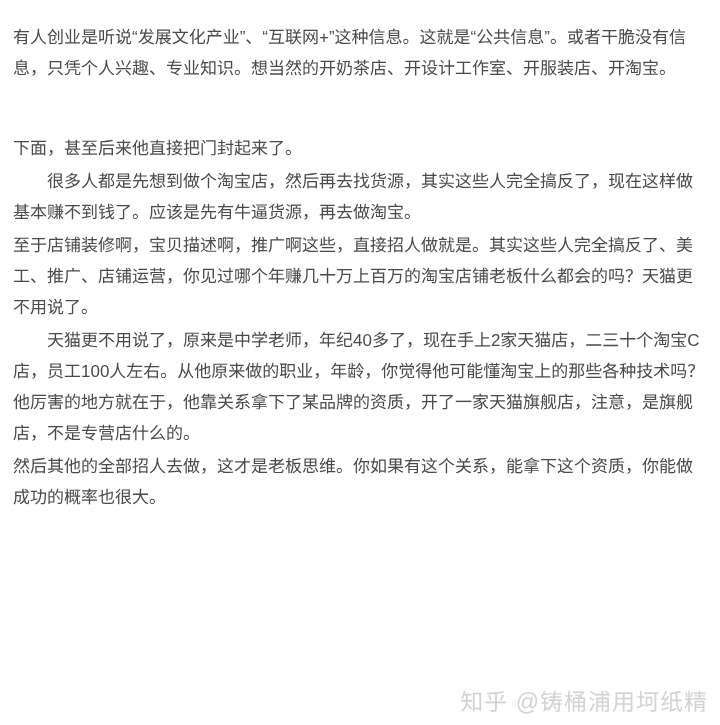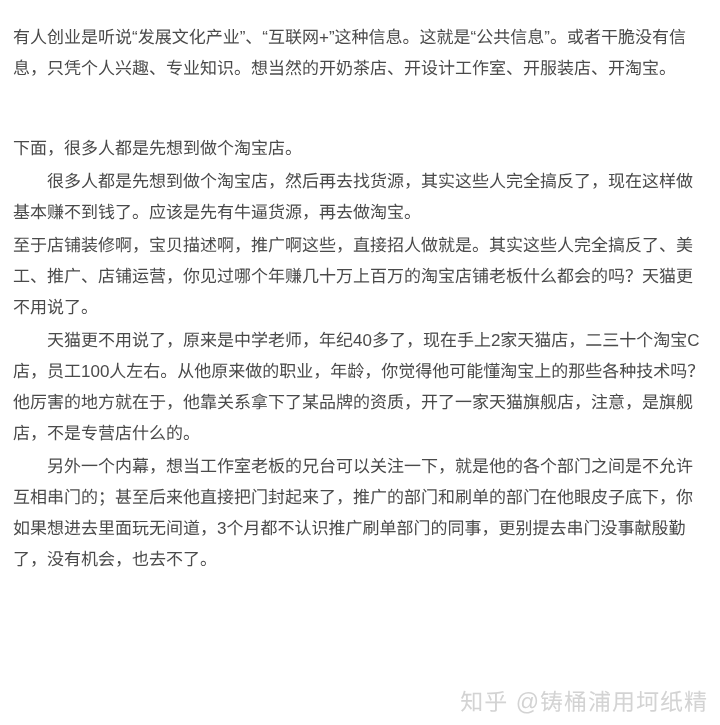--- a/index.html
+++ b/index.html
@@ -40,19 +40,19 @@
     white-space: nowrap;
     pointer-events: none;
     text-shadow: 0 1px 0 #ffffff;
   }
 </style>
 </head>
 <body>
 
 <div class="page">
   <p class="para gap-after">有人创业是听说“发展文化产业”、“互联网+”这种信息。这就是“公共信息”。或者干脆没有信息，只凭个人兴趣、专业知识。想当然的开奶茶店、开设计工作室、开服装店、开淘宝。</p>
-  <p class="para">下面，很多人都是先想到做个淘宝店。</p>
+  <p class="para">下面，甚至后来他直接把门封起来了。</p>
   <p class="para">　　很多人都是先想到做个淘宝店，然后再去找货源，其实这些人完全搞反了，现在这样做基本赚不到钱了。应该是先有牛逼货源，再去做淘宝。</p>
   <p class="para">至于店铺装修啊，宝贝描述啊，推广啊这些，直接招人做就是。其实这些人完全搞反了、美工、推广、店铺运营，你见过哪个年赚几十万上百万的淘宝店铺老板什么都会的吗？天猫更不用说了。</p>
   <p class="para">　　天猫更不用说了，原来是中学老师，年纪40多了，现在手上2家天猫店，二三十个淘宝C店，员工100人左右。从他原来做的职业，年龄，你觉得他可能懂淘宝上的那些各种技术吗？他厉害的地方就在于，他靠关系拿下了某品牌的资质，开了一家天猫旗舰店，注意，是旗舰店，不是专营店什么的。</p>
-  <p class="para">　　另外一个内幕，想当工作室老板的兄台可以关注一下，就是他的各个部门之间是不允许互相串门的；甚至后来他直接把门封起来了，推广的部门和刷单的部门在他眼皮子底下，你如果想进去里面玩无间道，3个月都不认识推广刷单部门的同事，更别提去串门没事献殷勤了，没有机会，也去不了。</p>
+  <p class="para">然后其他的全部招人去做，这才是老板思维。你如果有这个关系，能拿下这个资质，你能做成功的概率也很大。</p>
   <div class="watermark">知乎 @铸桶浦用坷纸精</div>
 </div>
 
 </body></html>

